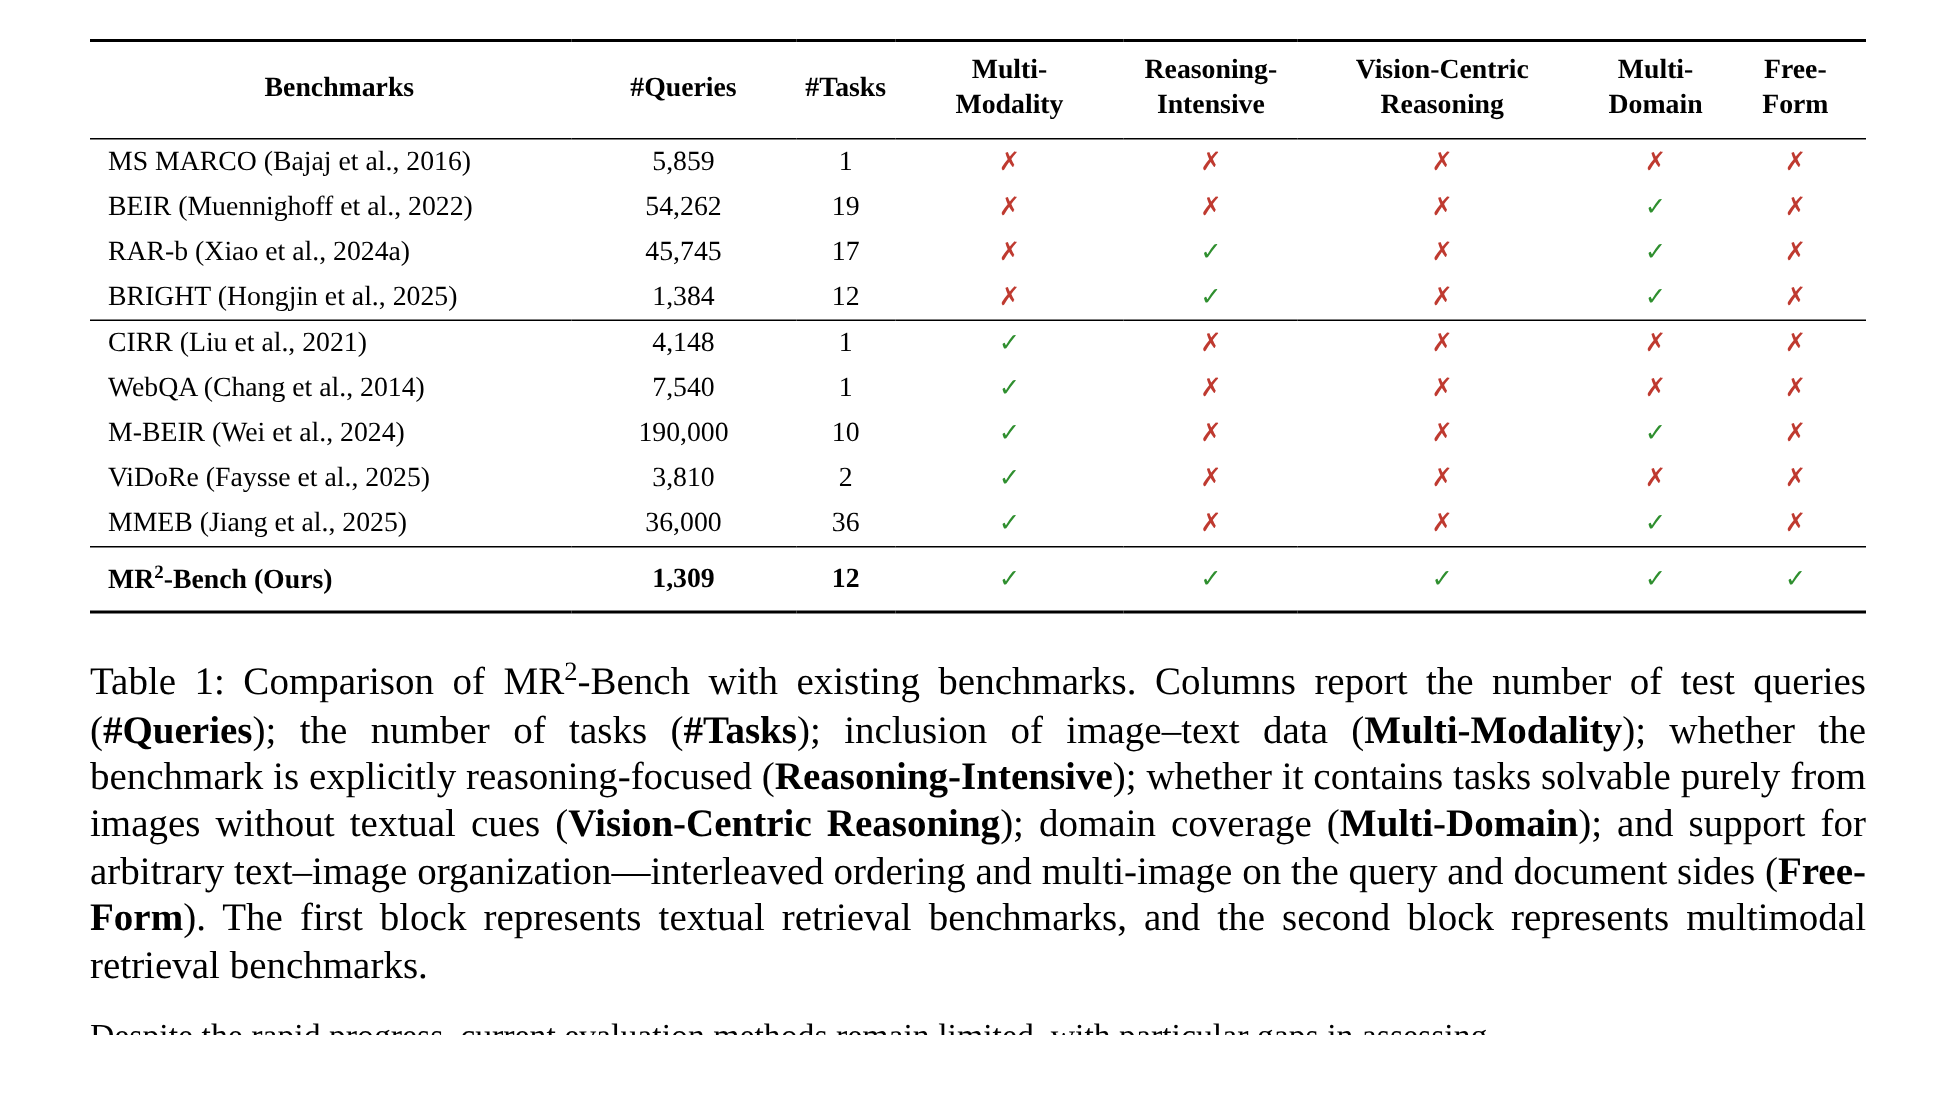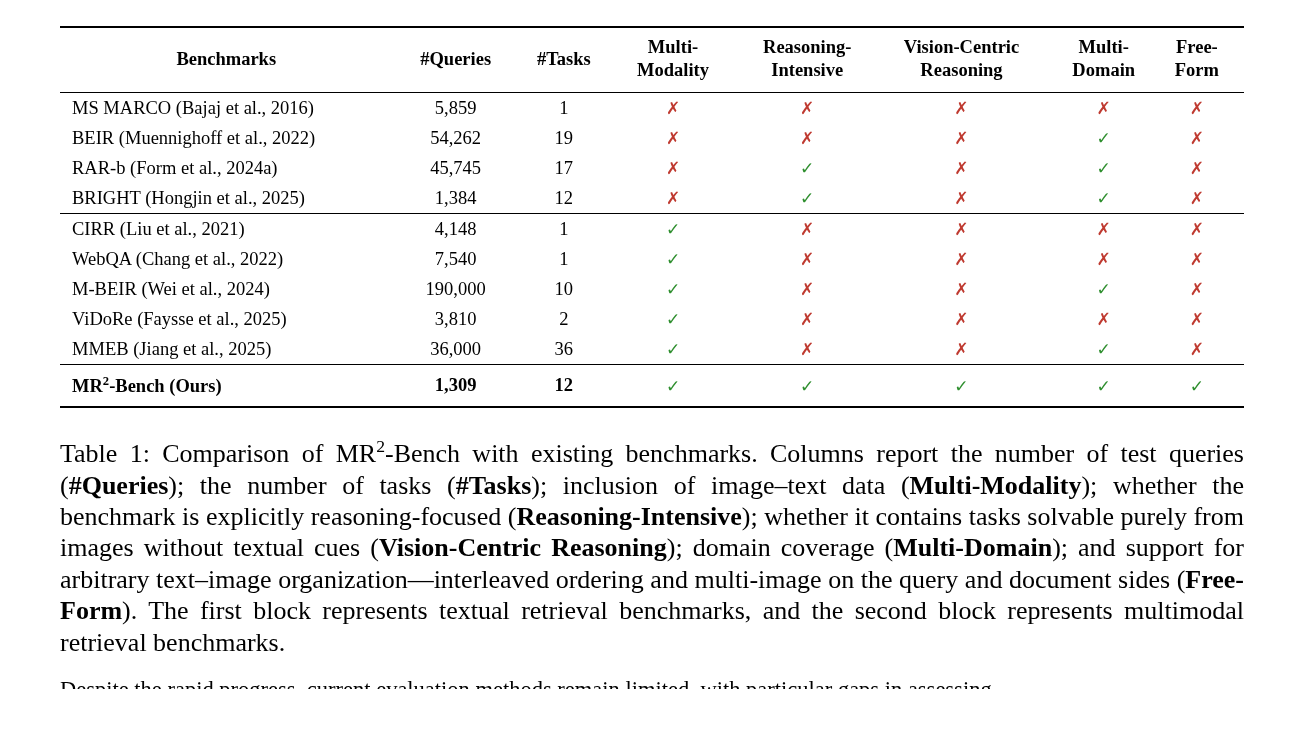--- a/index.html
+++ b/index.html
@@ -109,21 +109,21 @@
           <td class="cell-name"><span>BEIR (Muennighoff et al., 2022)</span></td>
           <td class="cell-num">54,262</td>
           <td class="cell-num">19</td>
           <td class="cell-flag no">✗</td>
           <td class="cell-flag no">✗</td>
           <td class="cell-flag no">✗</td>
           <td class="cell-flag yes">✓</td>
           <td class="cell-flag no">✗</td>
         </tr>
         <tr>
-          <td class="cell-name"><span>RAR-b (Form et al., 2024a)</span></td>
+          <td class="cell-name"><span>RAR-b (Xiao et al., 2024a)</span></td>
           <td class="cell-num">45,745</td>
           <td class="cell-num">17</td>
           <td class="cell-flag no">✗</td>
           <td class="cell-flag yes">✓</td>
           <td class="cell-flag no">✗</td>
           <td class="cell-flag yes">✓</td>
           <td class="cell-flag no">✗</td>
         </tr>
         <tr>
           <td class="cell-name"><span>BRIGHT (Hongjin et al., 2025)</span></td>
@@ -139,21 +139,21 @@
           <td class="cell-name"><span>CIRR (Liu et al., 2021)</span></td>
           <td class="cell-num">4,148</td>
           <td class="cell-num">1</td>
           <td class="cell-flag yes">✓</td>
           <td class="cell-flag no">✗</td>
           <td class="cell-flag no">✗</td>
           <td class="cell-flag no">✗</td>
           <td class="cell-flag no">✗</td>
         </tr>
         <tr>
-          <td class="cell-name"><span>WebQA (Chang et al., 2022)</span></td>
+          <td class="cell-name"><span>WebQA (Chang et al., 2014)</span></td>
           <td class="cell-num">7,540</td>
           <td class="cell-num">1</td>
           <td class="cell-flag yes">✓</td>
           <td class="cell-flag no">✗</td>
           <td class="cell-flag no">✗</td>
           <td class="cell-flag no">✗</td>
           <td class="cell-flag no">✗</td>
         </tr>
         <tr>
           <td class="cell-name"><span>M-BEIR (Wei et al., 2024)</span></td>

